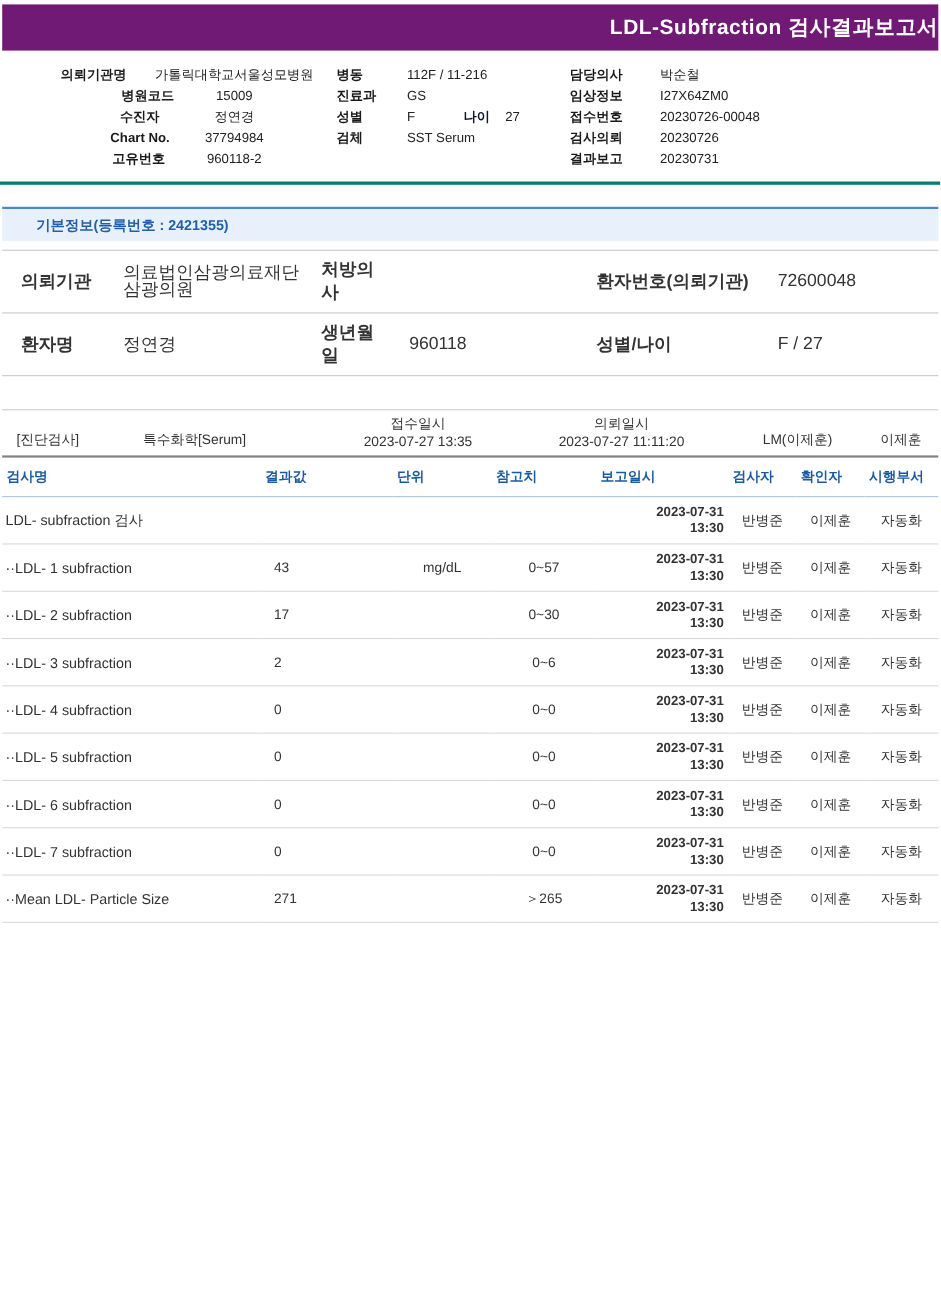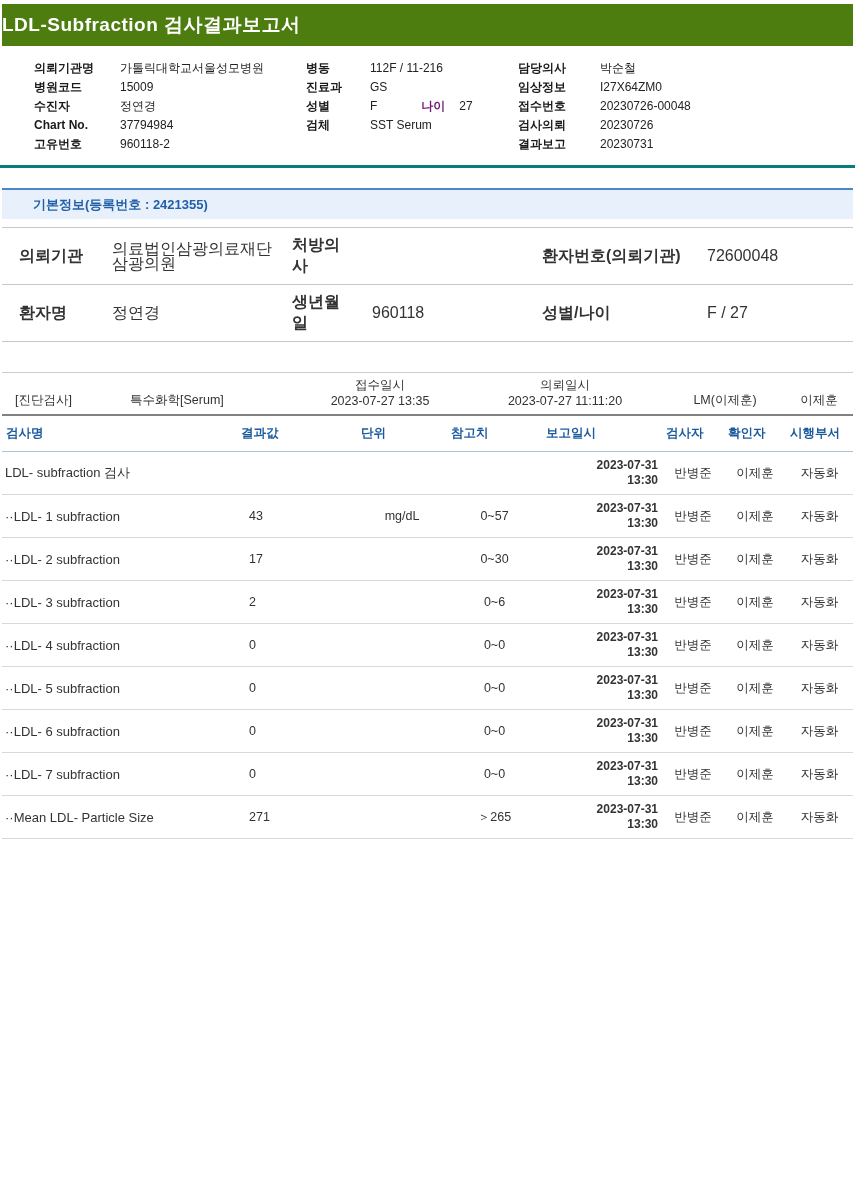--- a/index.html
+++ b/index.html
@@ -8,39 +8,39 @@
     background: #ffffff;
     font-family: "Liberation Sans", "DejaVu Sans", sans-serif;
     color: #333;
   }
   .page { position: relative; width: 855px; height: 1181px; overflow: hidden; background: #fff; }
 
   
   .banner {
     margin: 4px 2px 0;
     height: 42px;
-    background: #4d7c0f;
+    background: #701a75;
     color: #fff;
-    display: flex; align-items: center; justify-content: flex-start;
+    display: flex; align-items: center; justify-content: flex-end;
   }
   .banner .title { margin: 0; font-size: 19px; font-weight: bold; letter-spacing: 0.5px; }
 
   
   .ph { display: flex; padding: 13px 0 9px 34px; font-size: 12px; }
   .ph-col { display: flex; flex-direction: column; }
-  .ph-col1 { width: 272px; }
+  .ph-col1 { width: 272px; align-items: center; }
   .ph-col2 { width: 212px; }
   .ph-col3 { width: 330px; }
   .ph-row { display: flex; line-height: 19px; white-space: nowrap; }
   .ph-label { font-weight: bold; color: #1a1a1a; flex: none; }
   .ph-col1 .ph-label { width: 86px; }
   .ph-col2 .ph-label { width: 64px; }
   .ph-col3 .ph-label { width: 82px; }
   .ph-value { color: #222; }
-  .ph-inline-label { font-weight: bold; color: #701a75; margin-left: 44px; margin-right: 14px; }
+  .ph-inline-label { font-weight: bold; color: #0f172a; margin-left: 44px; margin-right: 14px; }
 
   .teal-rule { height: 3px; background: #077c7c; margin-top: 2px; }
 
   
   .bi-bar {
     margin: 20px 2px 0;
     background: #e8f1fb;
     border-top: 2px solid #4a86c8;
     padding: 6px 31px 5px;
     color: #2160a8; font-weight: bold; font-size: 13px;

